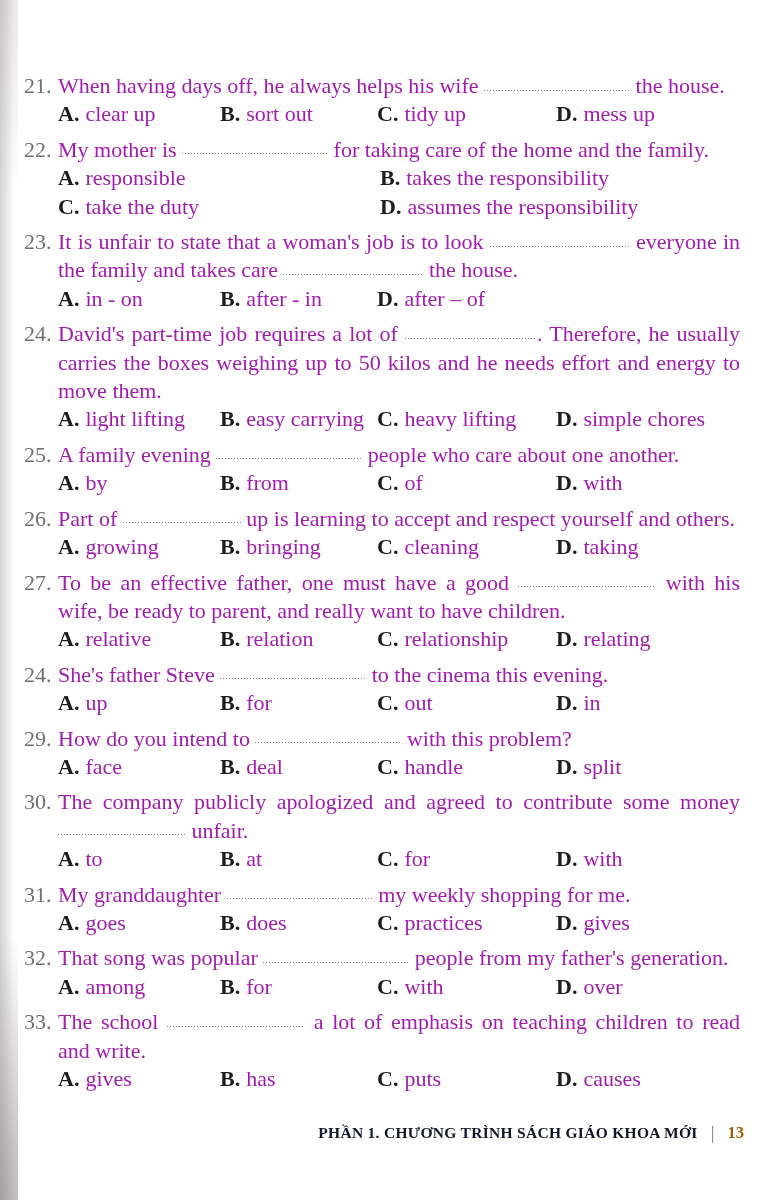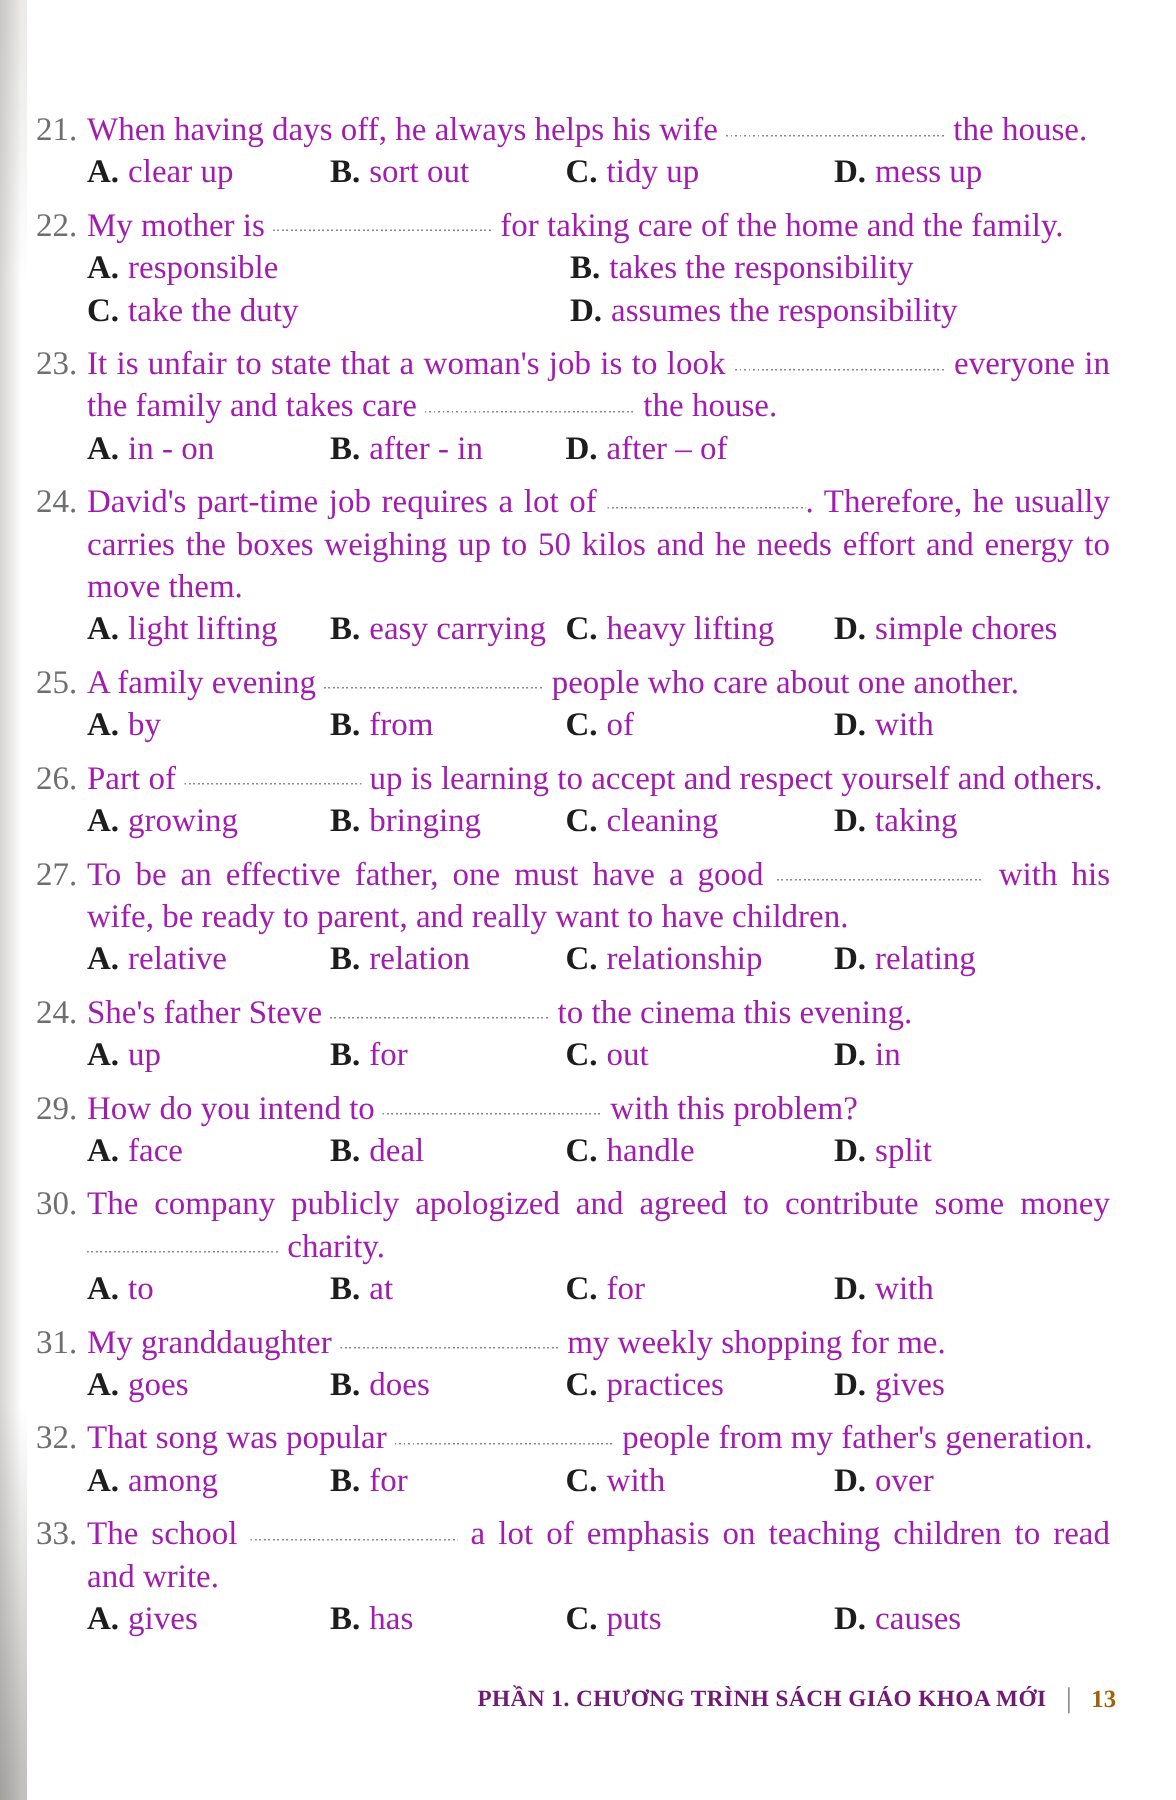--- a/index.html
+++ b/index.html
@@ -48,21 +48,21 @@
   .opt-letter { font-weight: bold; color: #1d1d1d; margin-right: 6px; }
   .opt-text { color: #a21caf; }
   .footer {
     position: absolute;
     top: 1122px; right: 40px;
     display: flex; align-items: center; gap: 13px;
     white-space: nowrap;
   }
   .footer-section {
     font-weight: bold;
-    color: #701a75;
+    color: #0f172a;
     font-size: 15.5px;
     letter-spacing: 0.3px;
   }
   .footer-sep { color: #7e7b77; font-size: 19px; font-weight: normal; }
   .footer-page { font-weight: bold; color: #a16207; font-size: 16.5px; }
 </style>
 </head>
 <body>
 
 <div class="page-edge-left"></div>
@@ -208,21 +208,21 @@
   <span class="opt"><span class="opt-letter">C.</span><span class="opt-text">handle</span></span>
 
   <span class="opt"><span class="opt-letter">D.</span><span class="opt-text">split</span></span>
 </div>
     </div>
   </div>
 
   <div class="question">
     <span class="qnum">30.</span>
     <div>
-      <p class="stem"><span>The company publicly apologized and agreed to contribute some money </span><span class="blank" style="width: 128px;"></span><span> charity.</span></p>
+      <p class="stem"><span>The company publicly apologized and agreed to contribute some money </span><span class="blank" style="width: 128px;"></span><span> unfair.</span></p>
       <div class="opts cols4">
   <span class="opt"><span class="opt-letter">A.</span><span class="opt-text">to</span></span>
 
   <span class="opt"><span class="opt-letter">B.</span><span class="opt-text">at</span></span>
 
   <span class="opt"><span class="opt-letter">C.</span><span class="opt-text">for</span></span>
 
   <span class="opt"><span class="opt-letter">D.</span><span class="opt-text">with</span></span>
 </div>
     </div>

